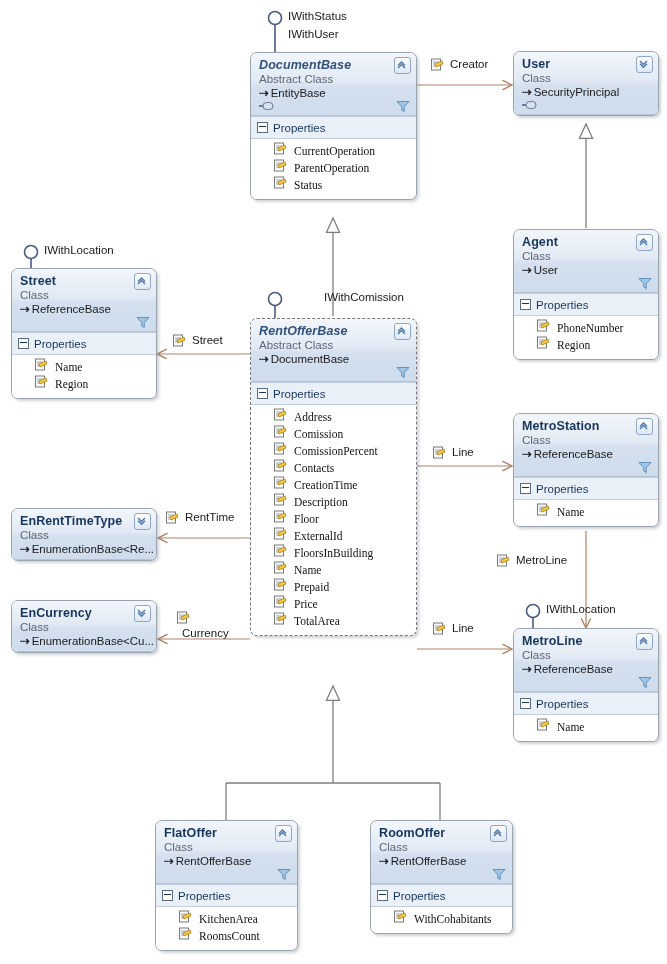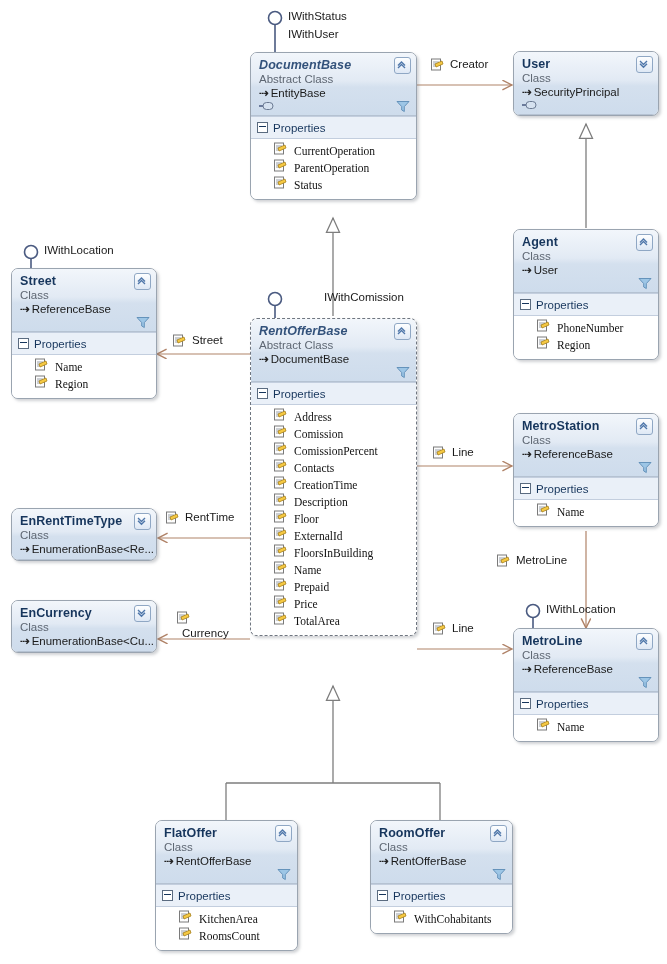--- a/index.html
+++ b/index.html
@@ -645,21 +645,21 @@
               <line x1="3" y1="4" x2="9" y2="4" stroke="#9aa0a8"></line>
               <line x1="3" y1="6" x2="9" y2="6" stroke="#9aa0a8"></line>
               <line x1="3" y1="8" x2="7" y2="8" stroke="#9aa0a8"></line>
               <path d="M5 6 L12 3 L13 6 L6 9 Z" fill="#f5c842" stroke="#a8821c" stroke-width="0.8"></path>
             </svg></span>
         <span class="mn">Name</span>
       </div>
     </div>
   </div>
 
-  <div class="cls" style="left:11px;top:508px;width:146px;border-radius:8px;">
+  <div class="cls" style="left:11px;top:508px;width:146px;">
     <div class="hdr">
       <div class="nm">EnRentTimeType</div>
       <div class="kind">Class</div>
       <div class="base"><span class="ar">⇢</span><span>EnumerationBase&lt;Re...</span></div>
       <div class="chev">
         <svg width="13" height="13" viewBox="0 0 13 13">
             <path d="M3 4 L6.5 7.5 L10 4" fill="none" stroke="#4f77aa" stroke-width="1.4"></path>
             <path d="M3 6.8 L6.5 10.3 L10 6.8" fill="none" stroke="#4f77aa" stroke-width="1.4"></path>
           </svg>
       </div>

